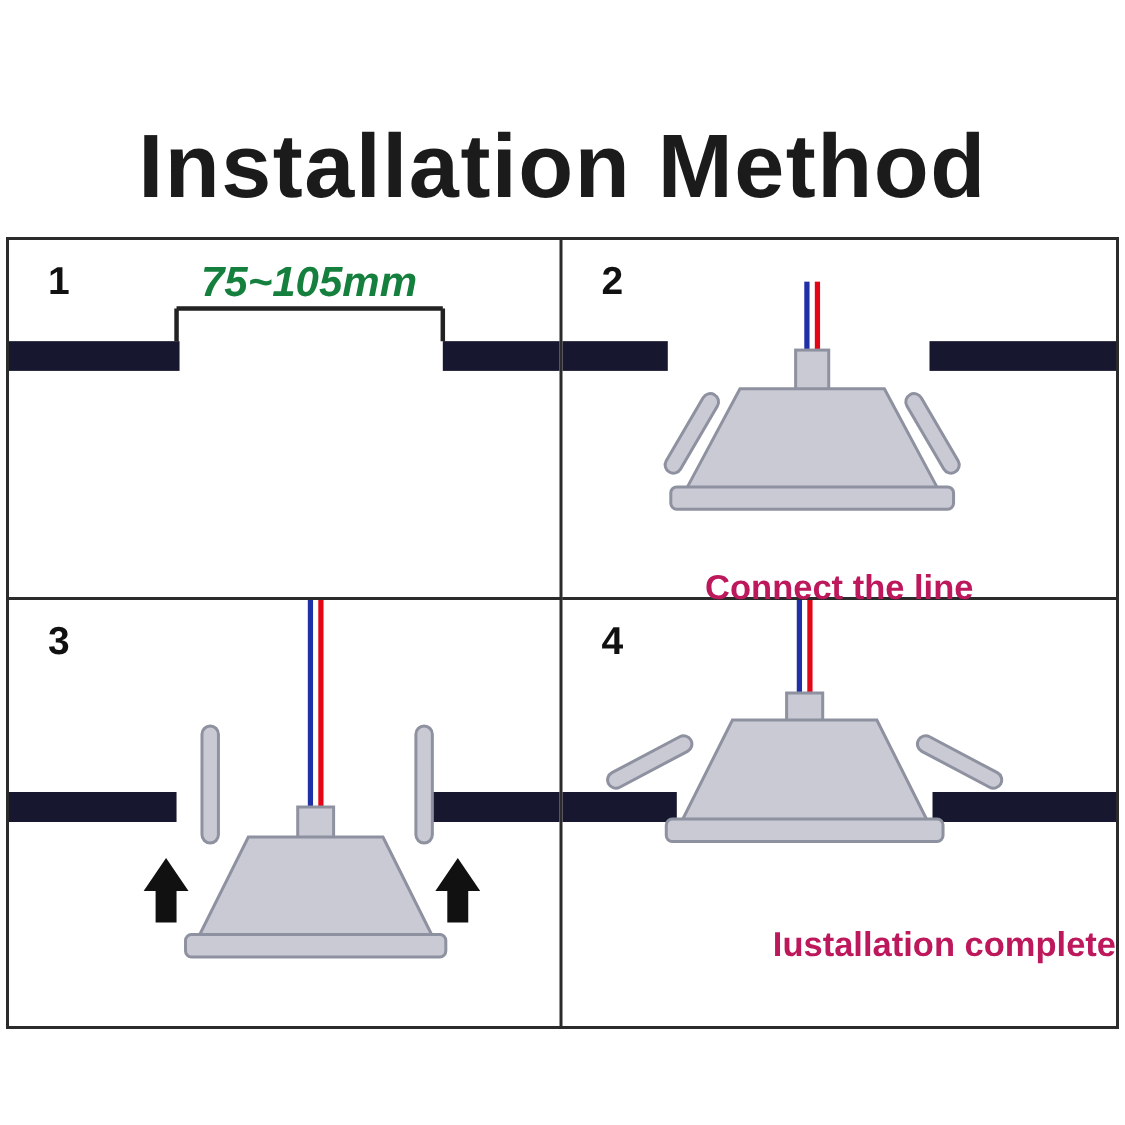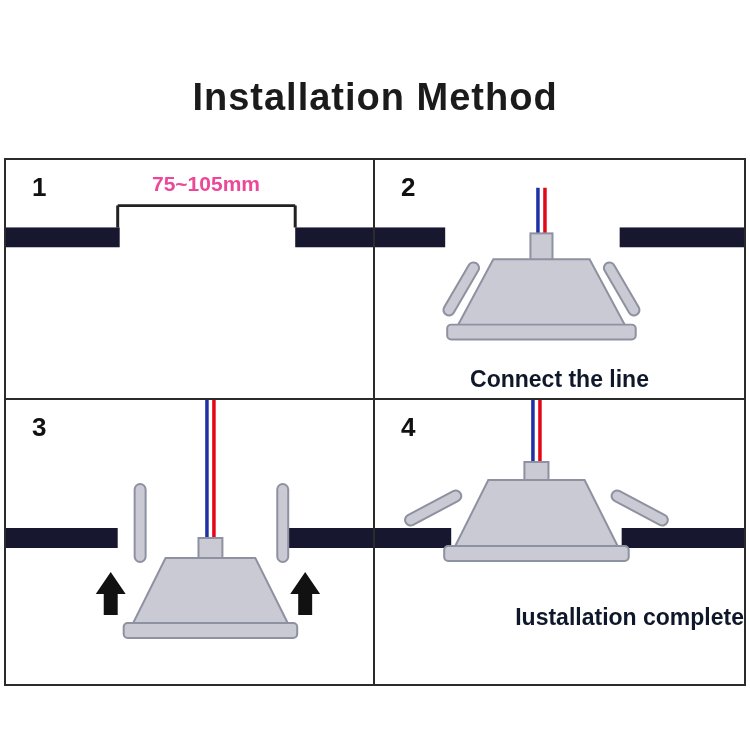--- a/index.html
+++ b/index.html
@@ -1,30 +1,30 @@
 <!DOCTYPE html>
 <html style="--ceiling: #17182f; --lamp-fill: #c9cad4; --lamp-stroke: #8e919f; --wire-red: #e30617; --wire-blue: #1f2fa6; --line: #222222;"><head>
 <meta charset="utf-8">
 <style>
   * { margin:0; padding:0; box-sizing:border-box; }
   html,body { width:750px; height:750px; background:#ffffff; font-family:"Liberation Sans",sans-serif; position:relative; overflow:hidden; }
   .title { position:absolute; top:76px; left:0; width:100%; text-align:center;
-           font-size:38px; font-weight:700; color:#1b1b1b; letter-spacing:1px; }
+           font-size:60px; font-weight:700; color:#1b1b1b; letter-spacing:1px; }
   .grid { position:absolute; left:4px; top:158px; width:742px; height:528px;
           border:2px solid #2b2b2b; display:grid;
           grid-template-columns:1fr 1fr; grid-template-rows:240px 1fr; background:#fff; }
   .panel { position:relative; }
   .panel.p1 { border-right:2px solid #2b2b2b; border-bottom:2px solid #2b2b2b; }
   .panel.p2 { border-bottom:2px solid #2b2b2b; }
   .panel.p3 { border-right:2px solid #2b2b2b; }
   .step-num { position:absolute; top:12px; left:26px; font-size:26px; font-weight:700; color:#111; }
   .dim-label { position:absolute; top:12px; left:110px; width:180px; text-align:center;
-               font-size:21px; font-weight:700; color:#ec4899; }
+               font-size:28px; font-weight:700; color:#15803d;font-style:italic; }
   .caption { position:absolute; left:0; width:100%; text-align:center;
-             font-size:23px; font-weight:700; color:#0f172a; }
+             font-size:23px; font-weight:700; color:#be185d;margin-top:12px; }
   .p2 .caption { top:206px; }
   .p4 .caption { top:204px;text-align:right; }
   svg.diagram { position:absolute; inset:0; width:100%; height:100%; display:block; }
   .lamp { fill:var(--lamp-fill,#c9cad4); stroke:var(--lamp-stroke,#8e919f); stroke-width:2; }
   .ceiling { fill:var(--ceiling,#17182f); }
   .wire-b { stroke:var(--wire-blue,#1f2fa6); stroke-width:3.5; }
   .wire-r { stroke:var(--wire-red,#e30617); stroke-width:3.5; }
   .meas { stroke:var(--line,#222); stroke-width:3; fill:none; }
   .arrow { fill:#111; }
 </style>

